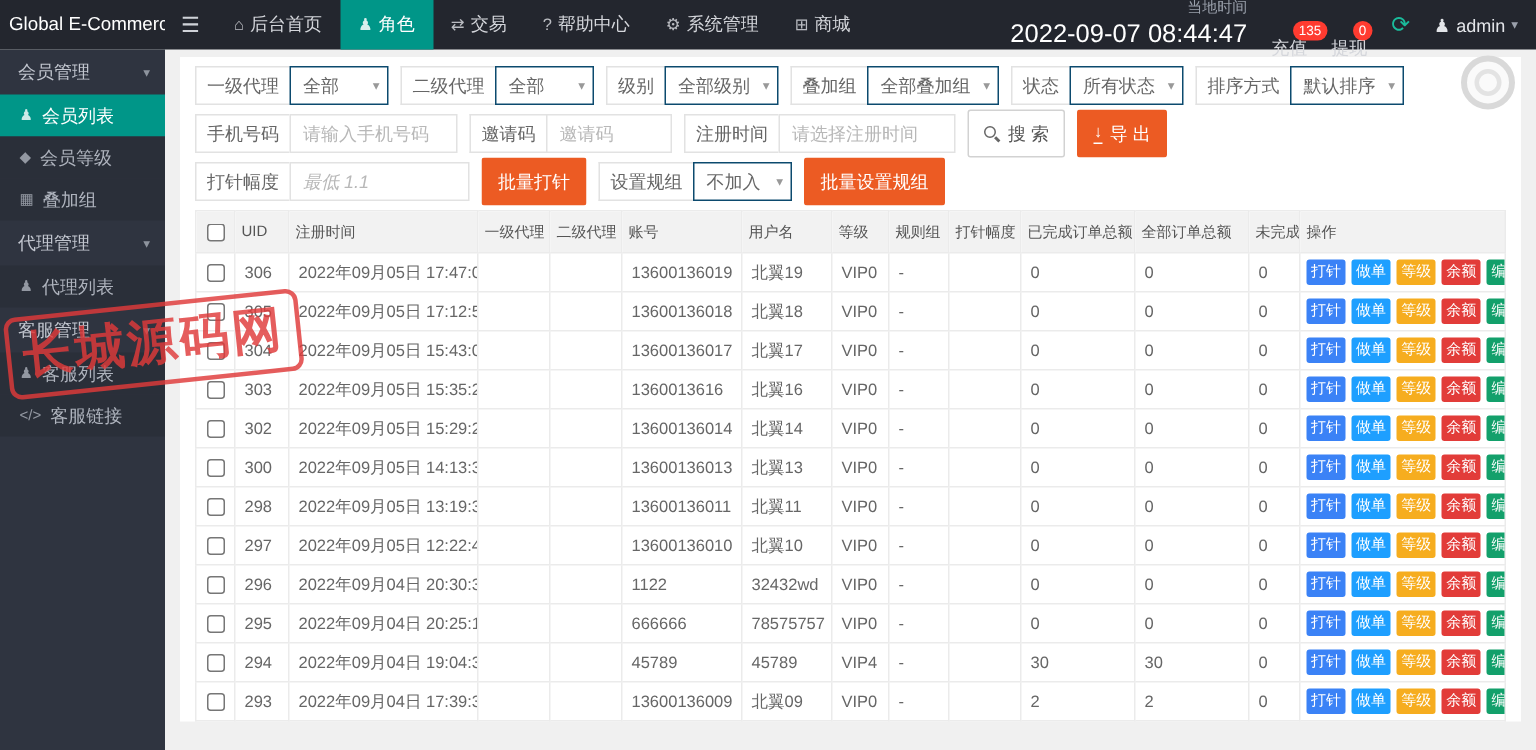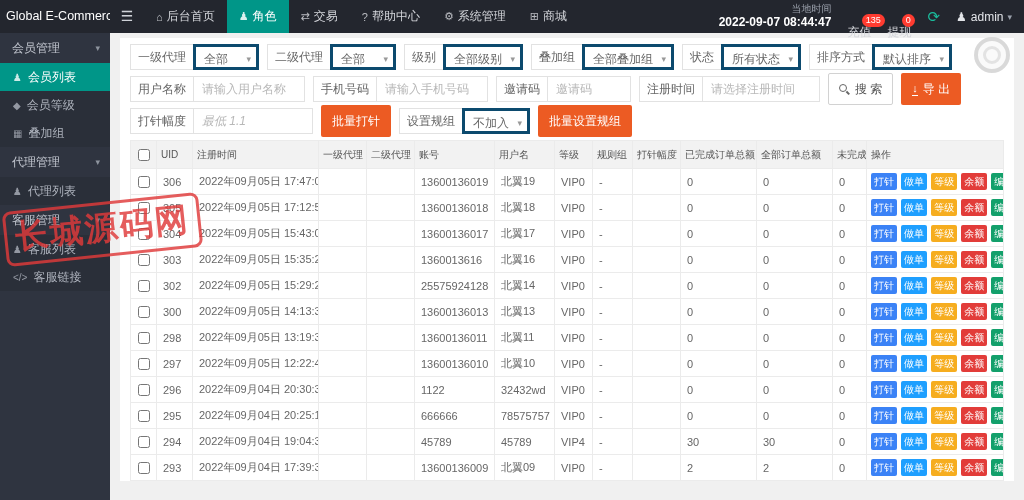--- a/index.html
+++ b/index.html
@@ -10,21 +10,21 @@
   .topbar { height:33px; background:#23262e; display:flex; align-items:stretch; color:#c9ccd3; position:relative; z-index:6; }
   .logo { width:110px; line-height:33px; color:#fff; font-size:12.5px; padding:0 6px; white-space:nowrap; overflow:hidden; flex:none; }
   .burger { width:34px; text-align:center; line-height:33px; font-size:14px; color:#cfd2d8; cursor:pointer; flex:none; }
   .topnav { display:flex; }
   .nav-item { display:flex; align-items:center; gap:4px; padding:0 12px; font-size:12px; color:#d4d6db; cursor:pointer; white-space:nowrap; }
   .nav-item .ni { font-size:11px; opacity:.85; }
   .nav-item.active { background:#009688; color:#fff; }
   .top-right { margin-left:auto; display:flex; align-items:center; padding-right:12px; gap:16px; }
   .localtime { text-align:right; line-height:1.25; }
   .lt-label { font-size:10px; color:#9aa0ab; }
-  .lt-value { font-size:12px; color:#fff;font-weight:bold; }
+  .lt-value { font-size:17px; color:#fff; }
   .top-link { position:relative; color:#d4d6db; cursor:pointer; font-size:12px; padding-top:5px;margin-top:27px; }
   .badge { position:absolute; top:-5px; left:60%; background:#ff3b30; color:#fff; font-size:9px; line-height:1; padding:2px 4px; border-radius:8px; min-width:8px; text-align:center; }
   .refresh { color:#1abc9c; font-size:15px; cursor:pointer; line-height:33px; }
   .admin { display:flex; align-items:center; gap:4px; color:#e3e5e9; cursor:pointer; }
   .admin .caret { font-size:9px; color:#9aa0ab; }
 
   
   .sidebar { position:absolute; left:0; top:33px; width:110px; bottom:0; background:#2f3440; z-index:5; }
   .side-section { height:30px; padding:0 10px 0 12px; color:#c2c6cf; display:flex; justify-content:space-between; align-items:center; cursor:pointer; font-size:12px; }
   .side-section .caret { font-size:9px; color:#8e949e; }
@@ -36,21 +36,21 @@
   .main { position:absolute; left:110px; top:33px; right:0; bottom:0; background:#f0f0f0; overflow:hidden; }
   .breadcrumb-bar { height:22px; line-height:22px; background:#fff; padding-left:12px; color:#999; font-size:12px; border-bottom:1px solid #ededed; }
   .bc-sym { margin-right:6px; color:#bbb; }
   .deco-ring { position:absolute; right:14px; top:4px; width:36px; height:36px; border-radius:50%; border:4px solid #d8d8d8; background:#fafafa; opacity:.95; z-index:2; }
   .deco-ring::after { content:""; position:absolute; inset:5px; border-radius:50%; border:3px solid #e2e2e2; }
 
   .card { margin:5px 10px 0; background:#fff; padding:6px 10px 0; min-height:440px; }
   .filter-row { display:flex; align-items:center; gap:8px; margin-bottom:6px; height:26px; }
   .fgroup { display:inline-flex; align-items:stretch; height:26px; flex:none; }
   .flabel { border:1px solid #e2e2e2; border-right:none; padding:0 7px; line-height:24px; color:#666; background:#fff; white-space:nowrap; font-size:12px; }
-  .fselect { border:3px solid #0c4a6e; padding:0 18px 0 8px; line-height:24px; color:#666; position:relative; cursor:pointer; white-space:nowrap; font-size:12px; min-width:66px; }
+  .fselect { border:1px solid #0c4a6e; padding:0 18px 0 8px; line-height:24px; color:#666; position:relative; cursor:pointer; white-space:nowrap; font-size:12px; min-width:66px; }
   .sel-caret { position:absolute; right:5px; top:0; font-size:9px; color:#999; line-height:24px; }
   .finput { border:1px solid #e2e2e2; padding:0 8px; height:26px; color:#666; font-size:12px; width:112px; font-family:inherit; outline:none; }
   .finput::placeholder { color:#b8b8b8; }
   .btn { height:32px; padding:0 10px; border-radius:2px; font-size:12px; cursor:pointer; display:inline-flex; align-items:center; gap:5px; border:1px solid transparent; white-space:nowrap; font-family:inherit; }
   .btn-plain { background:#fff; border-color:#d2d2d2; color:#555; }
   .btn-orange { background:#ec5b23; color:#fff; }
   .mag { position:relative; width:11px; height:11px; display:inline-block; }
   .mag::before { content:""; position:absolute; width:6px; height:6px; border:1.5px solid #666; border-radius:50%; left:0; top:0; }
   .mag::after { content:""; position:absolute; width:4px; height:1.5px; background:#666; transform:rotate(45deg); left:7px; top:8px; }
   .dl { font-size:11px; line-height:1; border-bottom:1px solid #fff; padding-bottom:1px; }
@@ -221,24 +221,20 @@
               <span class="fselect">
                 <span>默认排序</span>
                 <span class="sel-caret">▾</span>
               </span>
             </div>
           </div>
       </div>
 
       <div class="filter-row">
         <div class="fgroup">
-          <span class="flabel">用户名称</span>
-          <input class="finput" placeholder="请输入用户名称" style="">
-        </div>
-        <div class="fgroup">
           <span class="flabel">手机号码</span>
           <input class="finput" placeholder="请输入手机号码" style="">
         </div>
         <div class="fgroup">
           <span class="flabel">邀请码</span>
           <input class="finput" style="width: 84px;" placeholder="邀请码">
         </div>
         <div class="fgroup">
           <span class="flabel">注册时间</span>
           <input class="finput" style="width: 118px;" placeholder="请选择注册时间">
@@ -402,21 +398,21 @@
                 <span class="abtn a5">编辑</span>
               </td>
             </tr>
 
             <tr>
               <td class="tc"><input type="checkbox" style=""></td>
               <td>302</td>
               <td>2022年09月05日 15:29:26</td>
               <td></td>
               <td></td>
-              <td>25575924128</td>
+              <td>13600136014</td>
               <td>北翼14</td>
               <td>VIP0</td>
               <td>-</td>
               <td></td>
               <td>0</td>
               <td>0</td>
               <td>0</td>
               <td class="ops">
                 <span class="abtn a1">打针</span>
                 <span class="abtn a2">做单</span>

